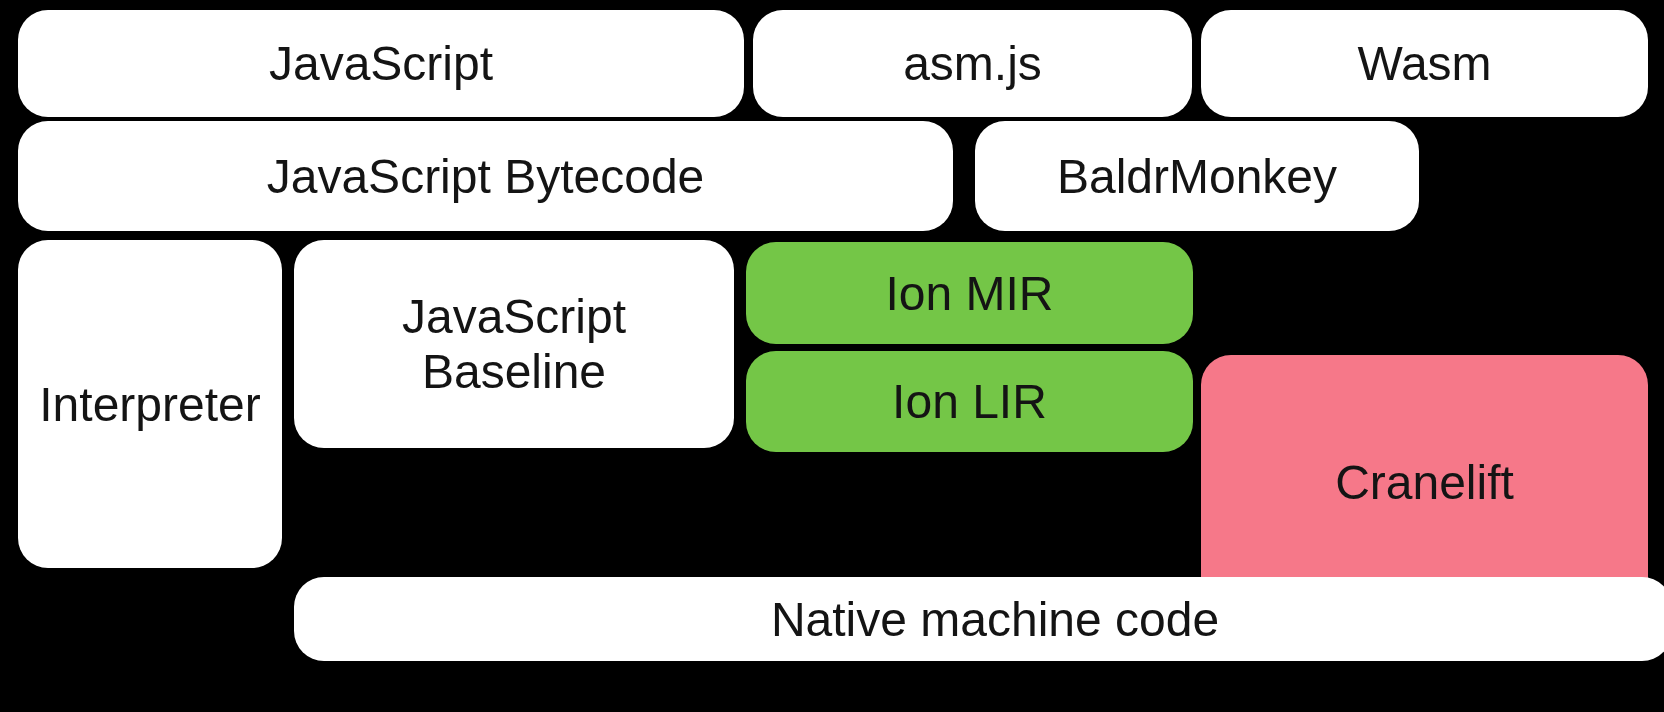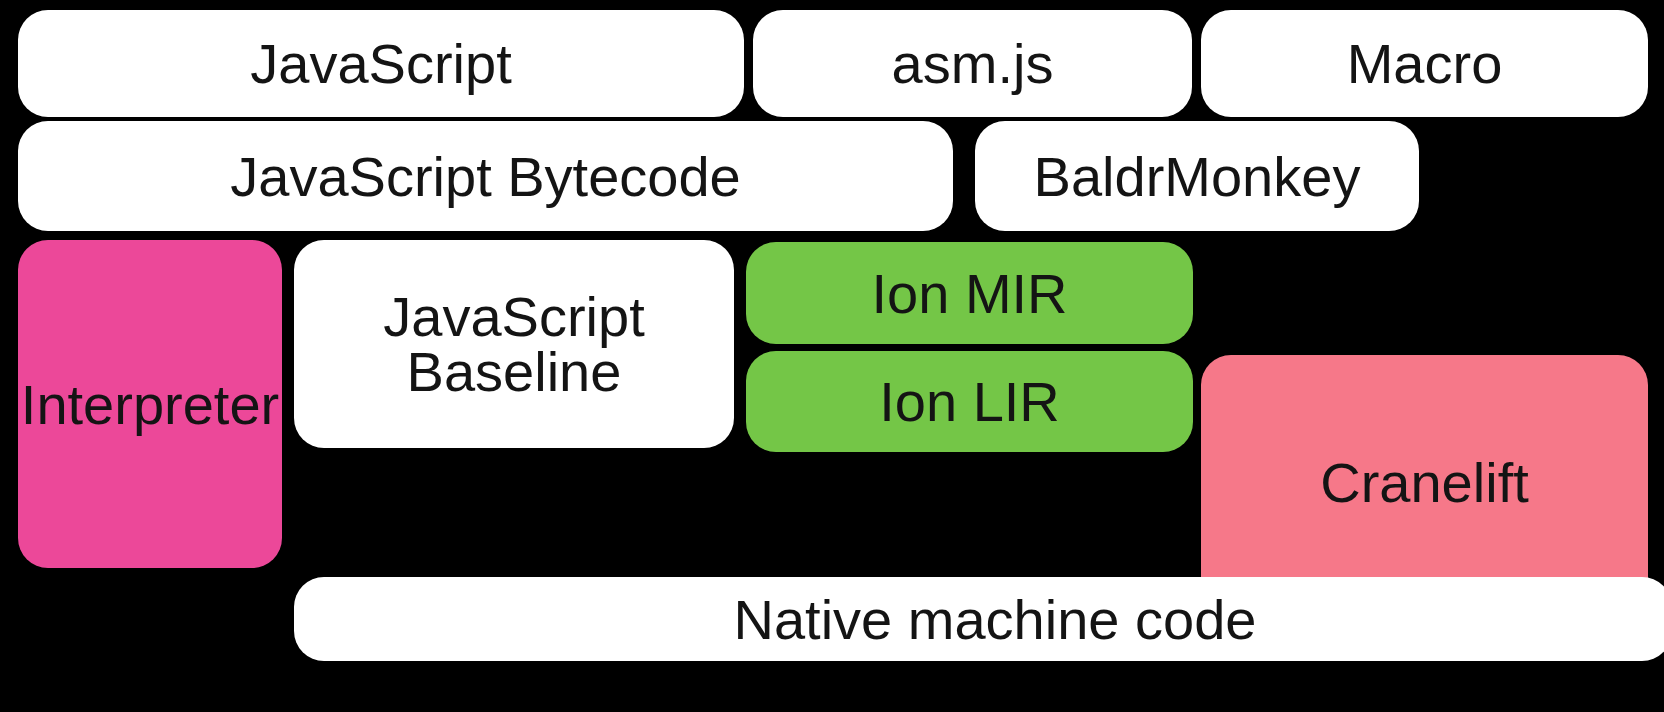--- a/index.html
+++ b/index.html
@@ -3,23 +3,23 @@
 <meta charset="utf-8">
 <style>
   html,body { margin:0; padding:0; background:#000; }
   .canvas {
     position:relative; width:1664px; height:712px; background:#000000;
     font-family:"Liberation Sans", sans-serif; overflow:hidden;
   }
   .box {
     position:absolute; border-radius:30px; background:#FFFFFF; color:#141414;
     display:flex; flex-direction:column; align-items:center; justify-content:center;
-    font-size:56px; line-height:55px; text-align:center; white-space:nowrap;
+    font-size:48px; line-height:55px; text-align:center; white-space:nowrap;
   }
-  .fill-gray  { background:#ec4899; }
+  .fill-gray  { background:#ffffff; }
   .fill-green { background:#74C647; }
   .fill-pink  { background:#F67889; }
 
   
   #b-javascript        { left:18px;   top:10px;  width:726px;  height:107px; }
   #b-asmjs             { left:753px;  top:10px;  width:439px;  height:107px;align-items:center; }
   #b-wasm              { left:1201px; top:10px;  width:447px;  height:107px; }
   #b-bytecode          { left:18px;   top:121px; width:935px;  height:110px; }
   #b-baldrmonkey       { left:975px;  top:121px; width:444px;  height:110px; }
   #b-interpreter       { left:18px;   top:240px; width:264px;  height:328px; }
@@ -37,21 +37,21 @@
 
   <div class="box" id="b-javascript">
     <span>JavaScript</span>
   </div>
 
   <div class="box" id="b-asmjs">
     <span>asm.js</span>
   </div>
 
   <div class="box" id="b-wasm">
-    <span>Macro</span>
+    <span>Wasm</span>
   </div>
 
   <div class="box" id="b-bytecode">
     <span>JavaScript Bytecode</span>
   </div>
 
   <div class="box" id="b-baldrmonkey">
     <span>BaldrMonkey</span>
   </div>
 

